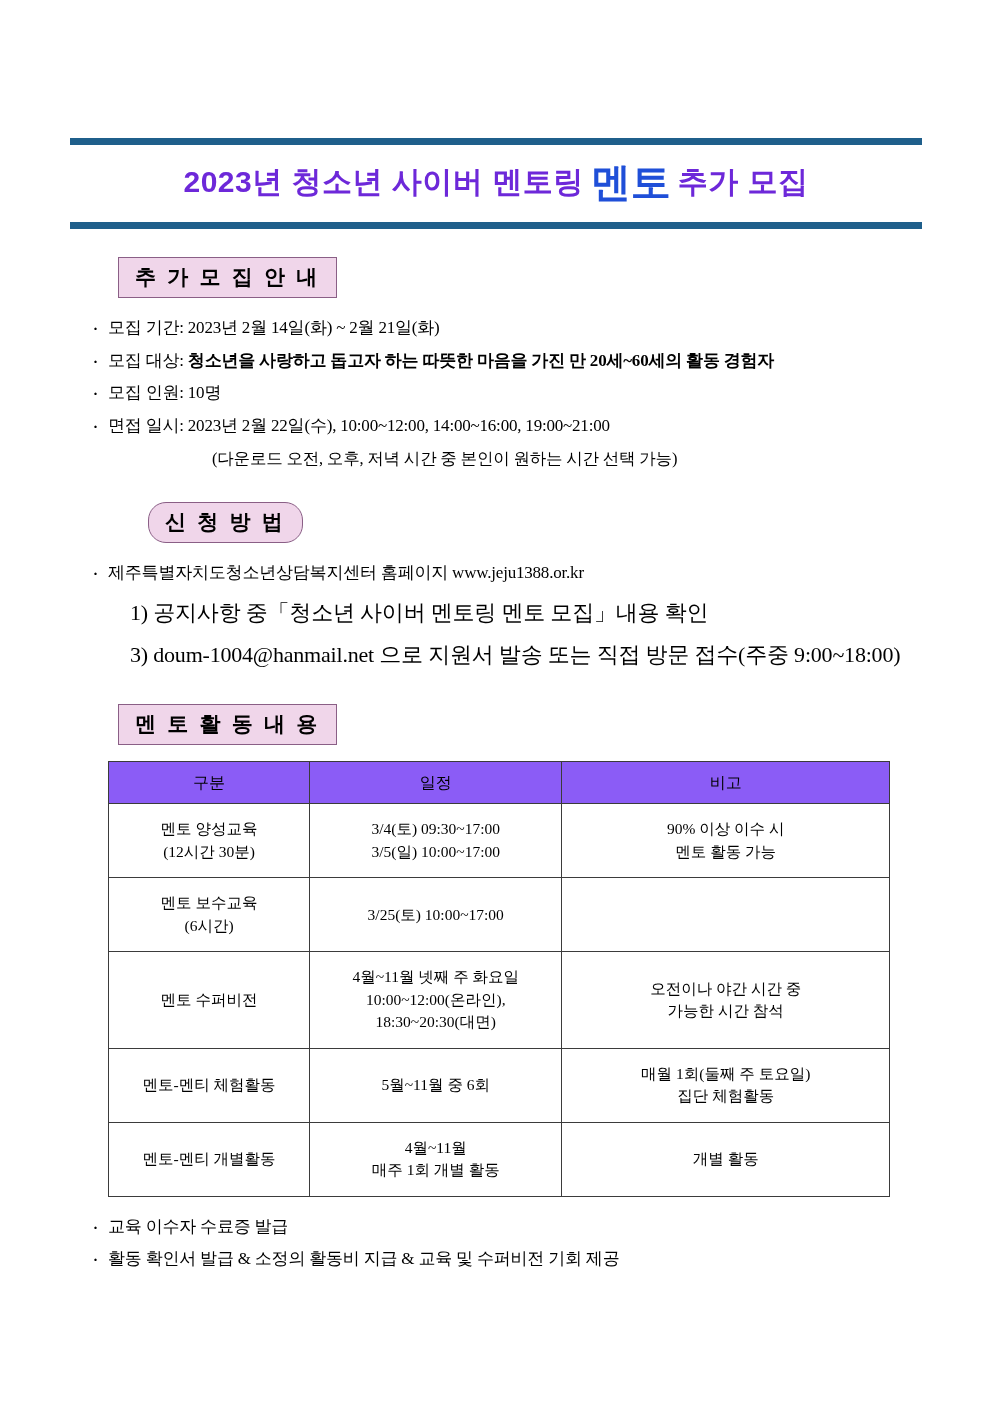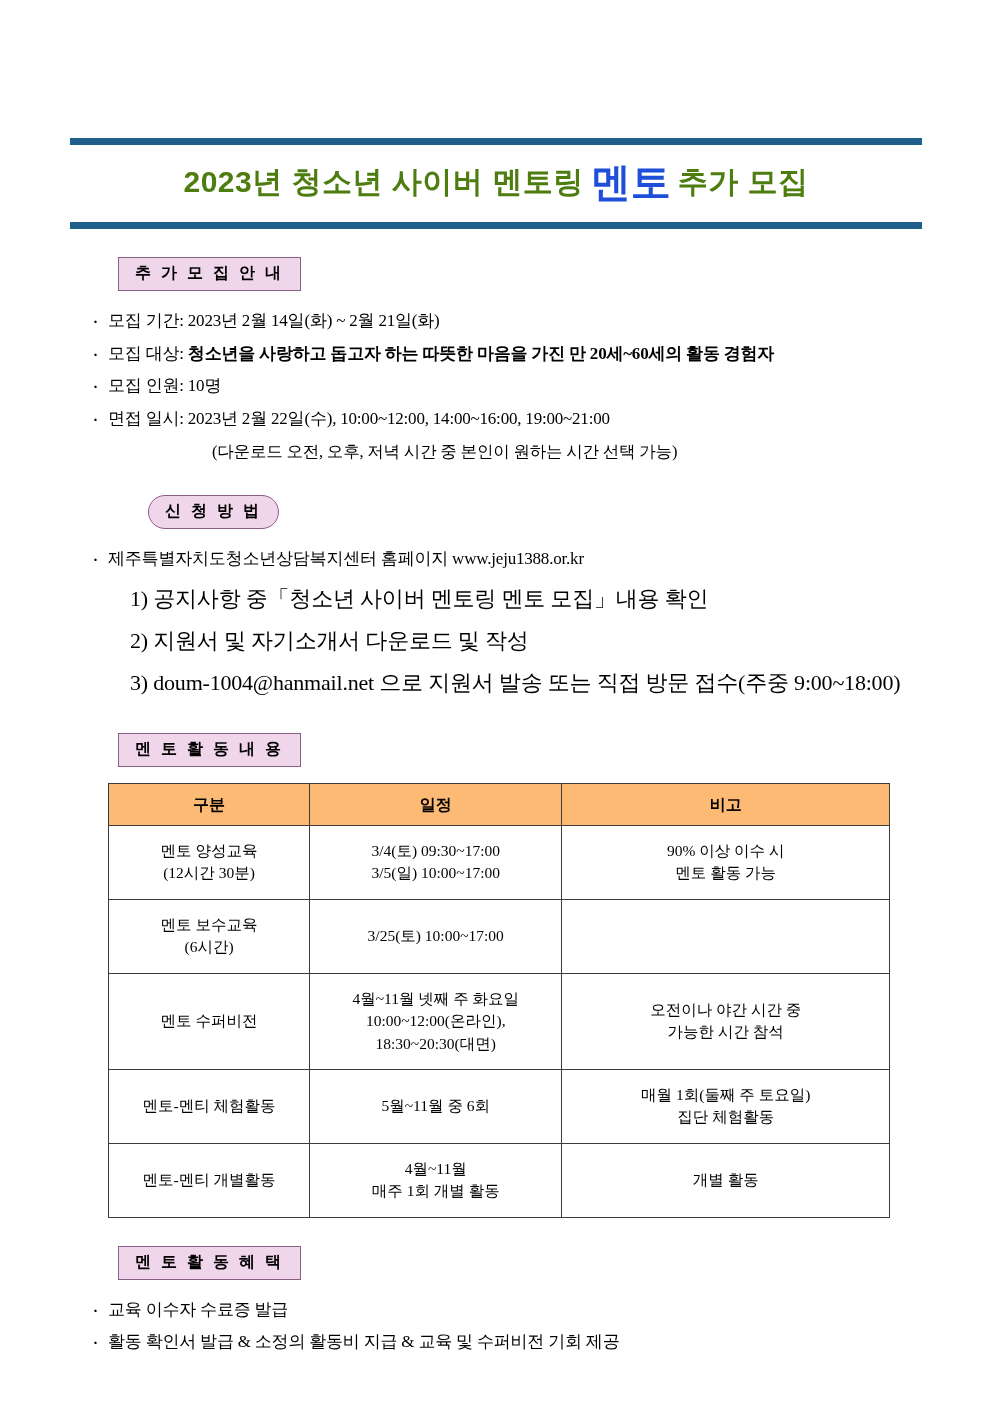--- a/index.html
+++ b/index.html
@@ -36,21 +36,21 @@
   .title-row {
     text-align: center;
     padding: 10px 0 6px 0;
     white-space: nowrap;
   }
   .title-main {
     font-family: "Liberation Sans", "DejaVu Sans", sans-serif;
     font-weight: bold;
     font-size: 30px;
     letter-spacing: 0.5px;
-    color: #4d7c0f;
+    color: #6d28d9;
   }
   .title-accent {
     font-family: "Liberation Sans", "DejaVu Sans", sans-serif;
     font-weight: bold;
     font-size: 40px;
     color: #1f4fd8;
     vertical-align: -4px;
     padding: 0 3px;
   }
 
@@ -69,21 +69,21 @@
     font-weight: bold;
   }
 
   
   .chip-wrap { margin-top: 28px; }
   .chip {
     display: inline-block;
     background: #f0d6ea;
     border: 1px solid #8a5f86;
     padding: 5px 16px 6px 16px;
-    font-size: 16px;
+    font-size: 21px;
     font-weight: bold;
     letter-spacing: 3px;
     color: #000;
   }
   .chip.indent-1 { margin-left: 48px; }
   .chip.indent-2 { margin-left: 78px; border-radius: 18px; }
   .chip.indent-3 { margin-left: 48px; }
   .chip.indent-4 { margin-left: 48px; }
 
   
@@ -132,22 +132,22 @@
     font-size: 15.5px;
   }
   table.activity th, table.activity td {
     border: 1px solid #3b3b3b;
     text-align: center;
     vertical-align: middle;
     padding: 14px 4px;
     line-height: 1.45;
   }
   table.activity thead th {
-    background: #fdba74;
-    font-weight: bold;
+    background: #8b5cf6;
+    font-weight: normal;
     font-size: 16px;
     padding: 9px 4px;
   }
   .col-1 { width: 200px; }
   .col-2 { width: 250px; }
   .col-3 { width: 332px; }
 
   .benefit-list { margin-top: 12px; }
 </style>
 </head>
@@ -180,21 +180,20 @@
   </ul>
 
   <div class="chip-wrap">
     <span class="chip indent-2">신 청  방 법</span>
   </div>
   <ul class="bullets">
     <li><span>제주특별자치도청소년상담복지센터 홈페이지 www.jeju1388.or.kr</span></li>
   </ul>
   <ol class="steps">
     <li>1) 공지사항 중「청소년 사이버 멘토링 멘토 모집」내용 확인</li>
-    <li>2) 지원서 및 자기소개서 다운로드 및 작성</li>
     <li>3) doum-1004@hanmail.net 으로 지원서 발송 또는 직접 방문 접수(주중 9:00~18:00)</li>
   </ol>
 
   <div class="chip-wrap">
     <span class="chip indent-3">멘 토  활 동  내 용</span>
   </div>
 
   <table class="activity">
     <thead>
       <tr>
@@ -225,21 +224,18 @@
         <td>매월 1회(둘째 주 토요일)<br>집단 체험활동</td>
       </tr>
       <tr>
         <td>멘토-멘티 개별활동</td>
         <td>4월~11월<br>매주 1회 개별 활동</td>
         <td>개별 활동</td>
       </tr>
     </tbody>
   </table>
 
-  <div class="chip-wrap">
-    <span class="chip indent-4">멘 토  활 동  혜 택</span>
-  </div>
   <ul class="bullets benefit-list">
     <li>교육 이수자 수료증 발급</li>
     <li>활동 확인서 발급 &amp; 소정의 활동비 지급 &amp; 교육 및 수퍼비전 기회 제공</li>
   </ul>
 
 </div>
 
 </body></html>

